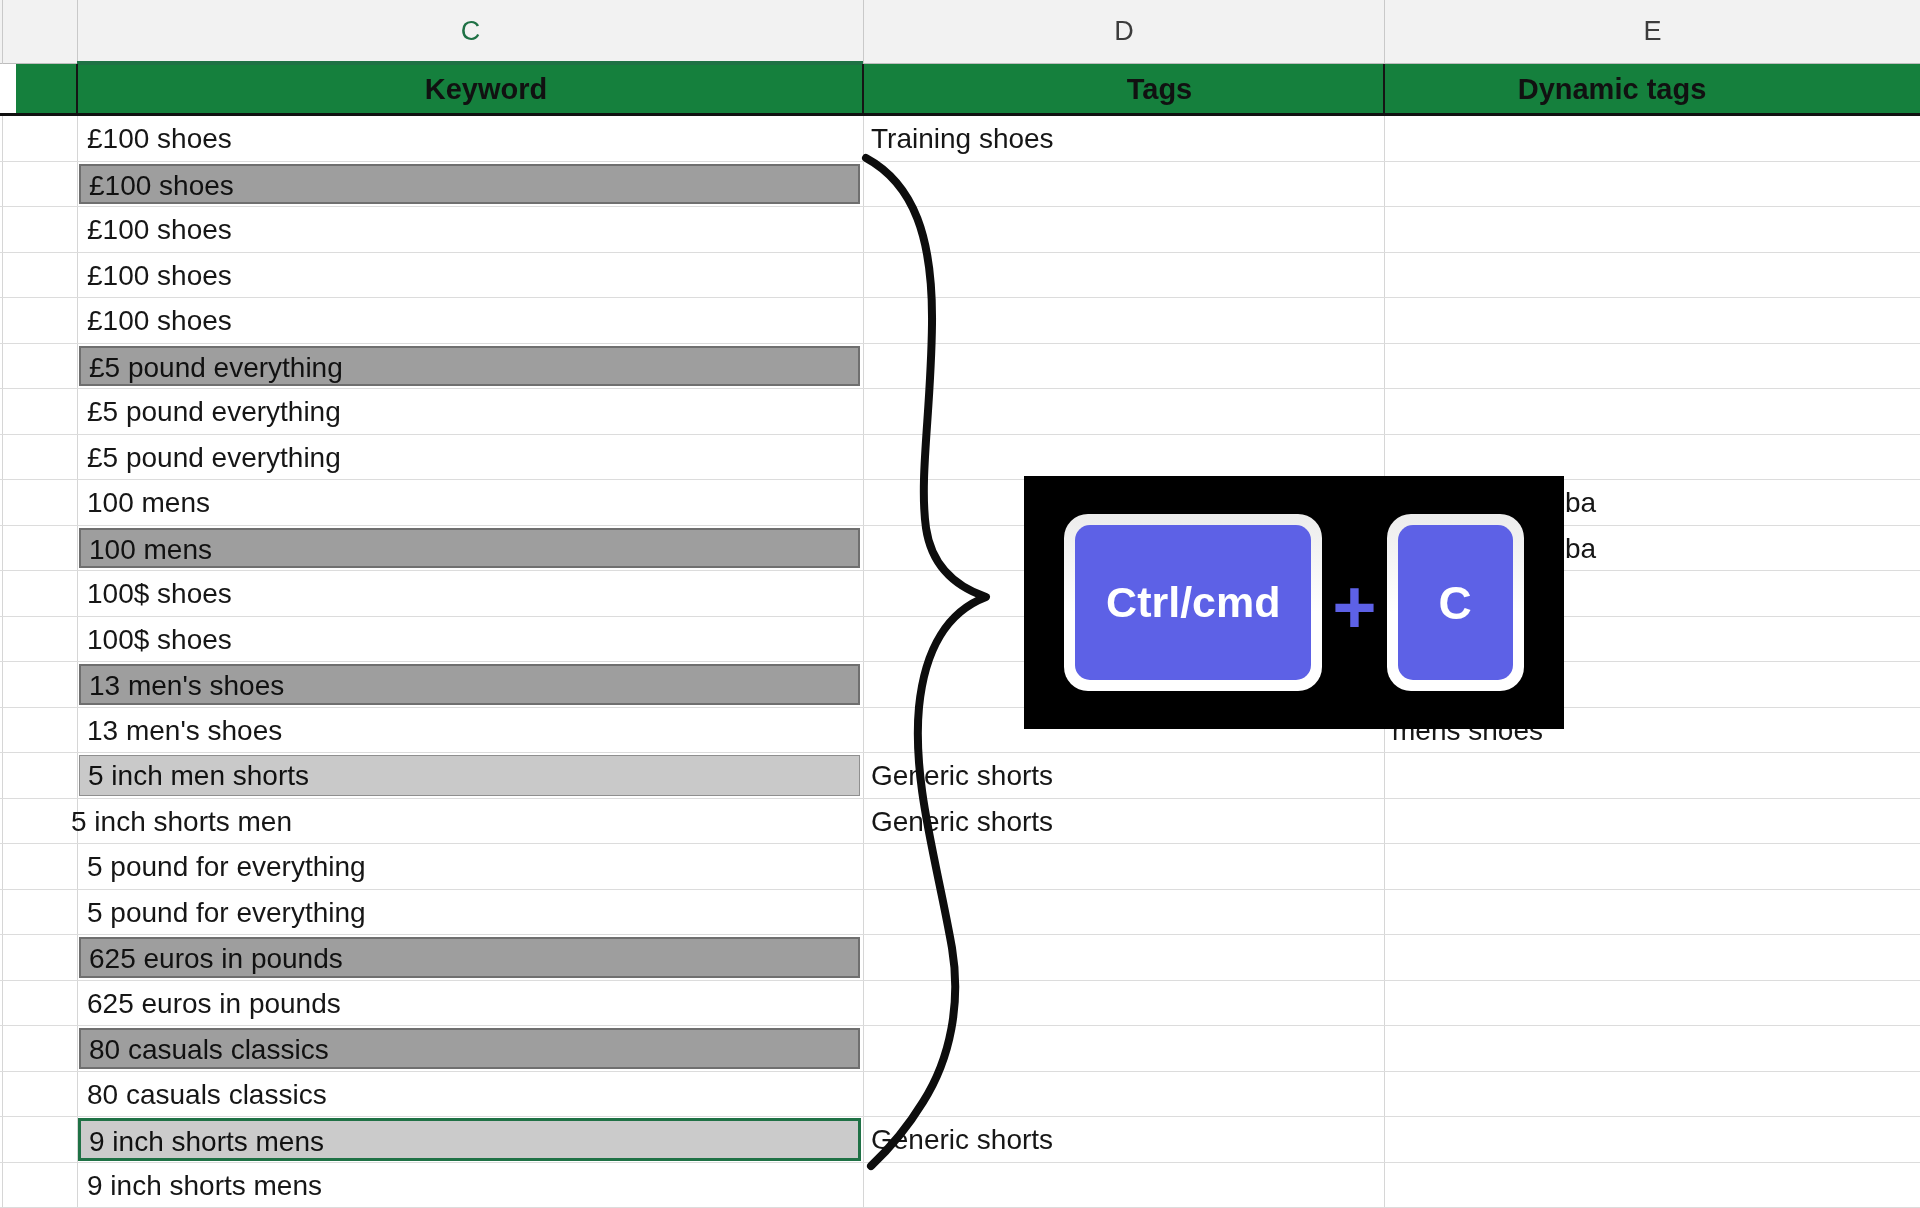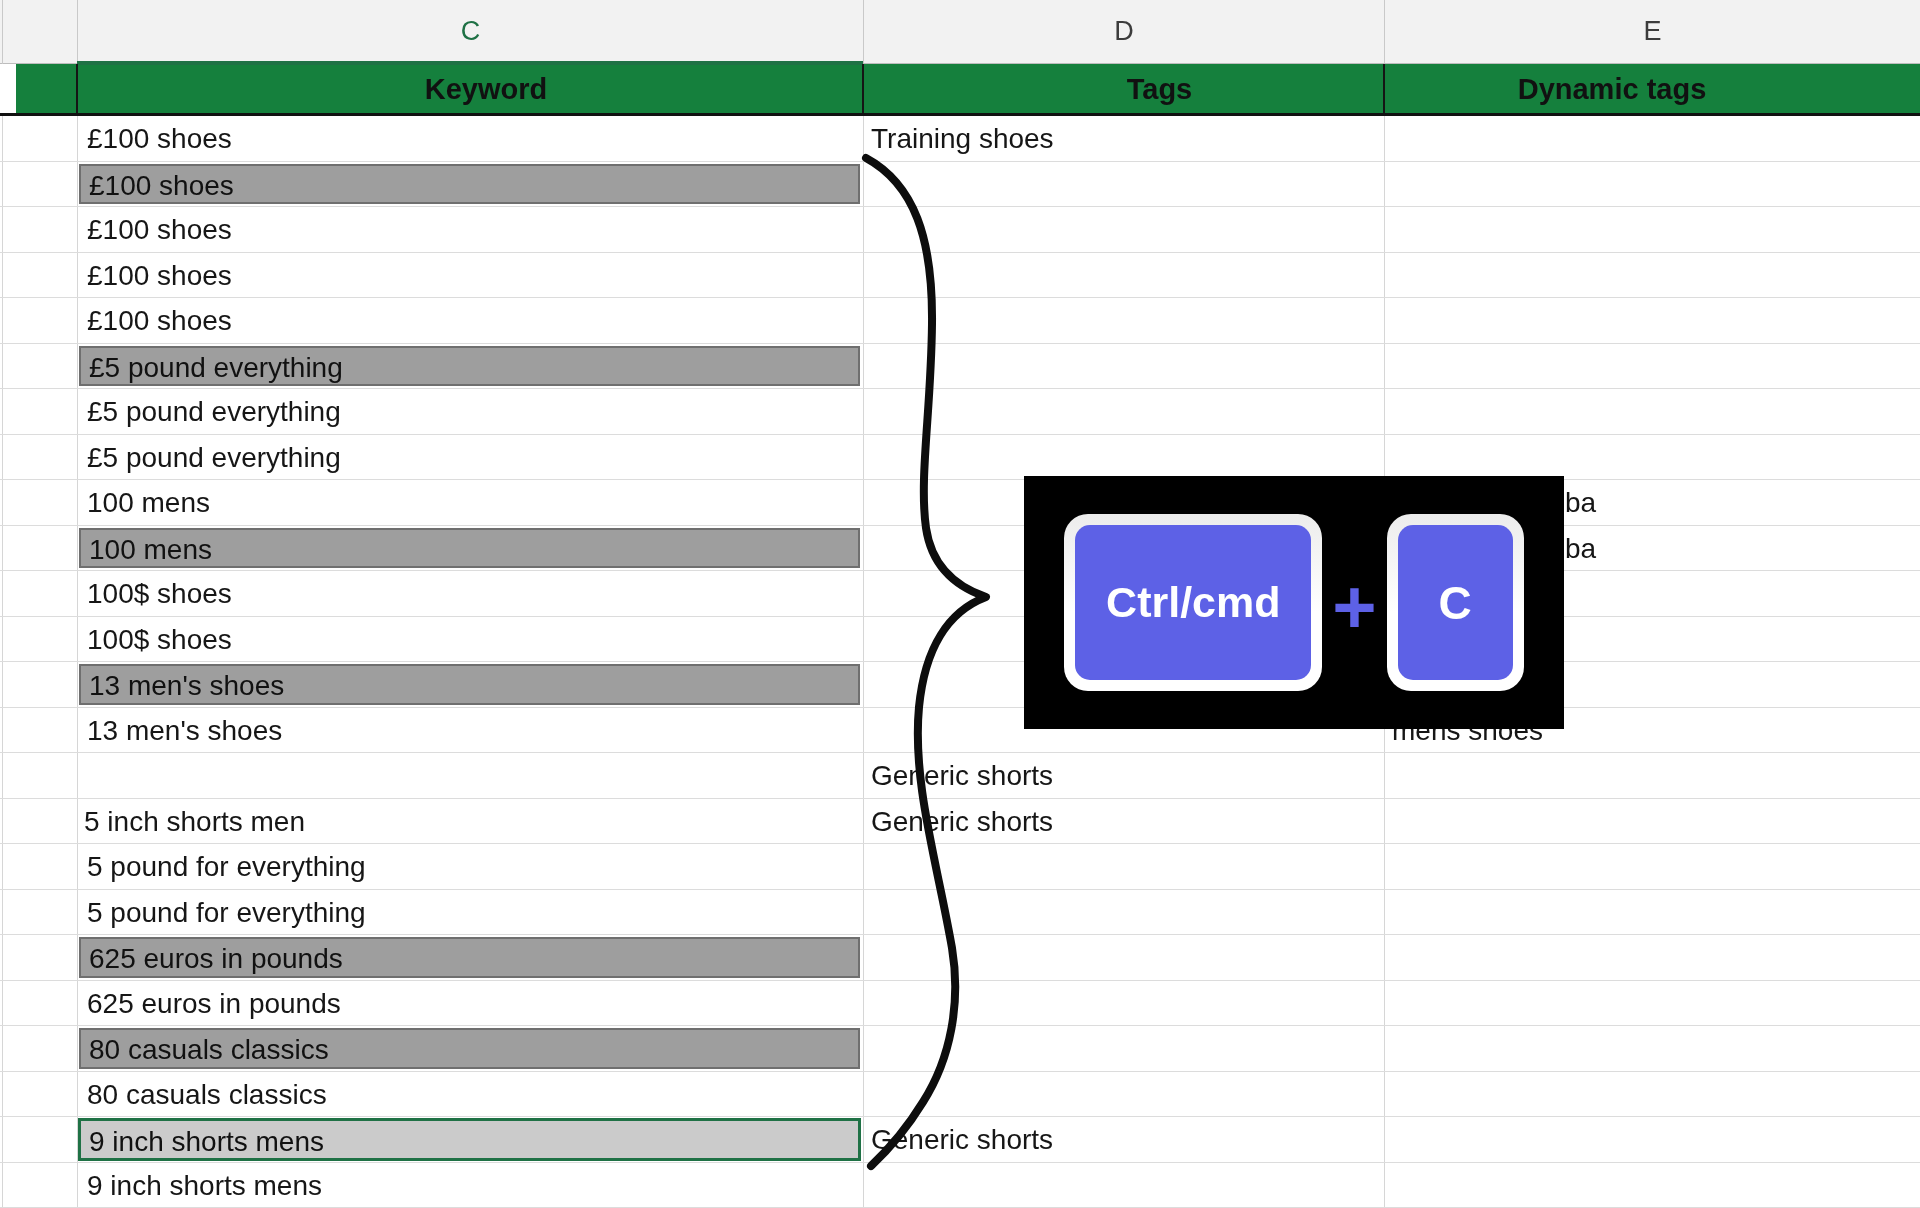--- a/index.html
+++ b/index.html
@@ -121,24 +121,25 @@
         <div class="cell-text" style="left: 87px; line-height: 45.5px;">100$ shoes</div>
       </div>
       <div class="row" style="top: 662px; height: 45.5px;">
         <div class="hl hl-dark" style="left: 79px; top: 2px; width: 781px; height: 40.5px; line-height: 39.5px; padding-left: 8px;">13 men's shoes</div>
       </div>
       <div class="row" style="top: 707.5px; height: 45.5px;">
         <div class="cell-text" style="left: 87px; line-height: 45.5px;">13 men's shoes</div>
         <div class="cell-text" style="left: 1392px; line-height: 45.5px;">mens shoes</div>
       </div>
       <div class="row" style="top: 753px; height: 45.5px;">
+        <div class="hl hl-light" style="left: 79px; top: 2px; width: 781px; height: 40.5px; line-height: 39.5px; padding-left: 8px;">5 inch men shorts</div>
         <div class="cell-text" style="left: 871px; line-height: 45.5px;">Generic shorts</div>
       </div>
       <div class="row" style="top: 798.5px; height: 45.5px;">
-        <div class="cell-text" style="left: 84px; line-height: 45.5px;">5 inch shorts men</div>
+        <div class="cell-text" style="left: 71px; line-height: 45.5px;">5 inch shorts men</div>
         <div class="cell-text" style="left: 871px; line-height: 45.5px;">Generic shorts</div>
       </div>
       <div class="row" style="top: 844px; height: 45.5px;">
         <div class="cell-text" style="left: 87px; line-height: 45.5px;">5 pound for everything</div>
       </div>
       <div class="row" style="top: 889.5px; height: 45.5px;">
         <div class="cell-text" style="left: 87px; line-height: 45.5px;">5 pound for everything</div>
       </div>
       <div class="row" style="top: 935px; height: 45.5px;">
         <div class="hl hl-dark" style="left: 79px; top: 2px; width: 781px; height: 40.5px; line-height: 39.5px; padding-left: 8px;">625 euros in pounds</div>

